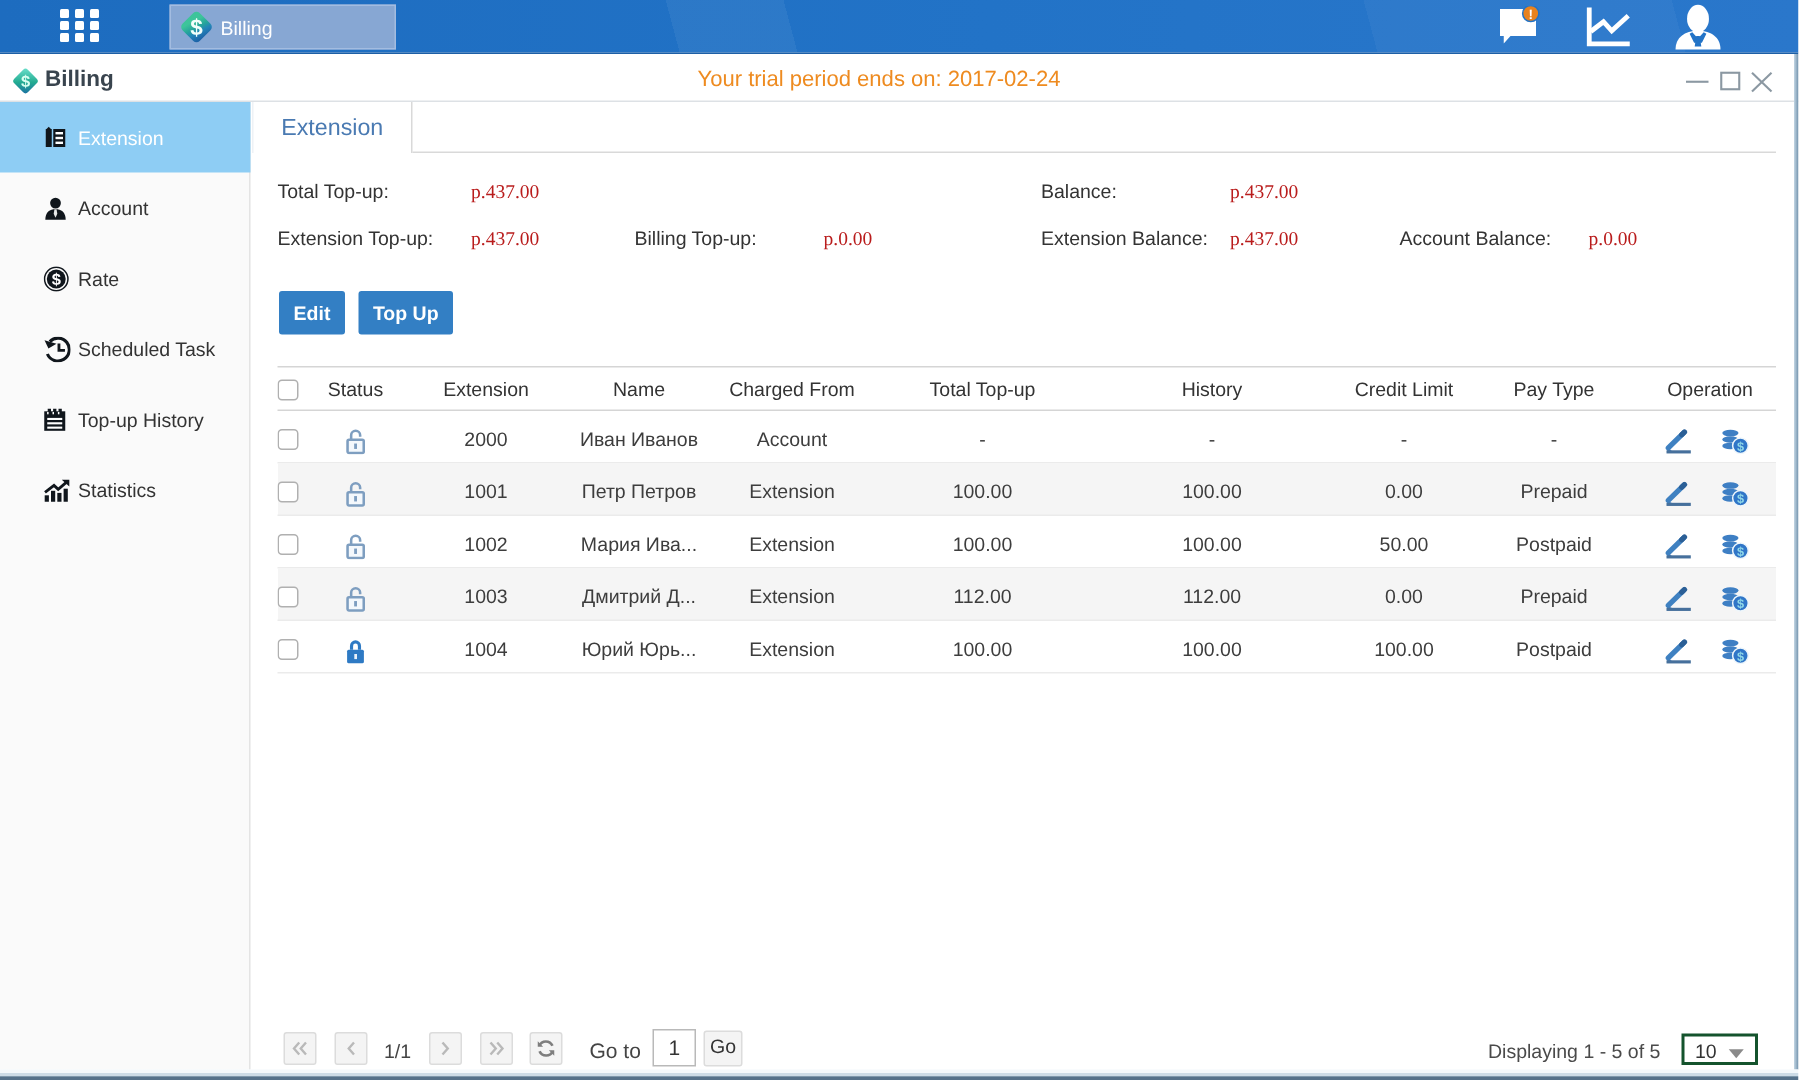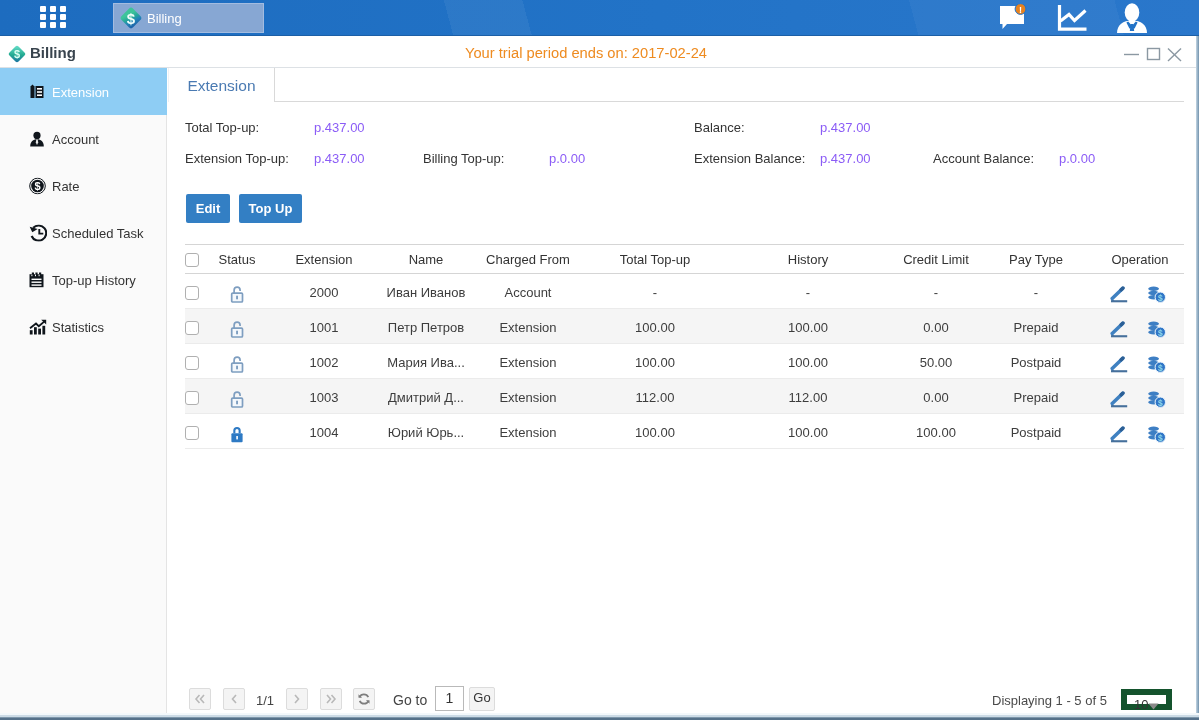--- a/index.html
+++ b/index.html
@@ -35,21 +35,21 @@
 .mitem.sel { background:#8ecdf4; }
 .mitem.sel .lbl { color:#fff; }
 
 
 #content { left:168px; top:68px; width:1031px; height:645px; background:#fff; }
 #tabstrip { position:absolute; left:0; top:0; width:1016px; height:34px; border-bottom:1px solid #d9d9d9; }
 #activetab { position:absolute; left:0; top:0; width:107px; height:34px; background:#fff;
   border-right:1px solid #d9d9d9; border-left:1px solid #eef2f6; text-align:center; line-height:35px;
   font-size:15.5px; color:#4a7ab2; }
 .slabel { position:absolute; font-weight:normal; color:#333; white-space:nowrap; }
-.sval { position:absolute; color:#8b5cf6; white-space:nowrap; }
+.sval { position:absolute; color:#b91c1c; white-space:nowrap;font-family:Liberation Serif, serif; }
 .btn { position:absolute; background:#337fc4; color:#fff; font-weight:bold; font-size:13px;
   border-radius:2px; text-align:center; line-height:29px; height:29px; }
 
 
 #tbl { position:absolute; left:17px; top:176px; width:999px; border-collapse:collapse; table-layout:fixed; }
 #tbl td svg { vertical-align:middle; position:relative; top:2px; }
 #tbl tbody td { padding-top:2px; }
 #tbl td.op { padding-right:4px; }
 #tbl td, #tbl th { padding:0; font-weight:normal; font-size:13px; color:#3d3d3d; text-align:center; overflow:hidden; white-space:nowrap; }
 #tbl thead tr { height:29px; }
@@ -59,21 +59,21 @@
 #tbl tbody tr.alt { background:#f5f5f5; }
 .cb { display:inline-block; width:14px; height:14px; border:1px solid #b0b0b0; border-radius:3px; background:#fff; vertical-align:middle; }
 #tbl td.cbc { text-align:left; }
 
 
 .pgbtn { position:absolute; top:620px; width:22px; height:22px; background:#f4f4f4; border:1px solid #dcdcdc; border-radius:2px; }
 .pgbtn svg { position:absolute; left:50%; top:50%; transform:translate(-50%,-50%); }
 .ptext { position:absolute; top:625px; font-size:13px; color:#444; }
 #goto-input { position:absolute; left:267px; top:618px; width:29px; height:25px; border:1px solid #b9b9b9; background:#fff; font-size:14px; text-align:center; line-height:23px; }
 #gobtn { position:absolute; left:301px; top:619px; width:26px; height:24px; line-height:22px; background:#f4f4f4; border:1px solid #dcdcdc; border-radius:2px; text-align:center; line-height:20px; font-size:13px; color:#333; }
-#dropdown { position:absolute; left:953px; top:621px; width:51px; height:21px; border:6px solid #14532d; background:#fff; }
+#dropdown { position:absolute; left:953px; top:621px; width:51px; height:21px; border:2px solid #14532d; background:#fff; }
 #dropdown .num { position:absolute; left:7px; top:2px; font-size:13px; color:#333; }
 
 
 #rightframe { right:0; top:36px; width:3px; height:677px; background:linear-gradient(90deg,#c3d6e4,#7292ac); }
 #bottomframe { left:0; top:713px; width:1199px; height:7px;
   background:linear-gradient(#f3f8fb 0 2px, #ccdbe6 2px 4px, #7e97ab 4px 5px, #55718a 5px 7px); }
 </style>
 </head>
 <body>
 <div id="root">

